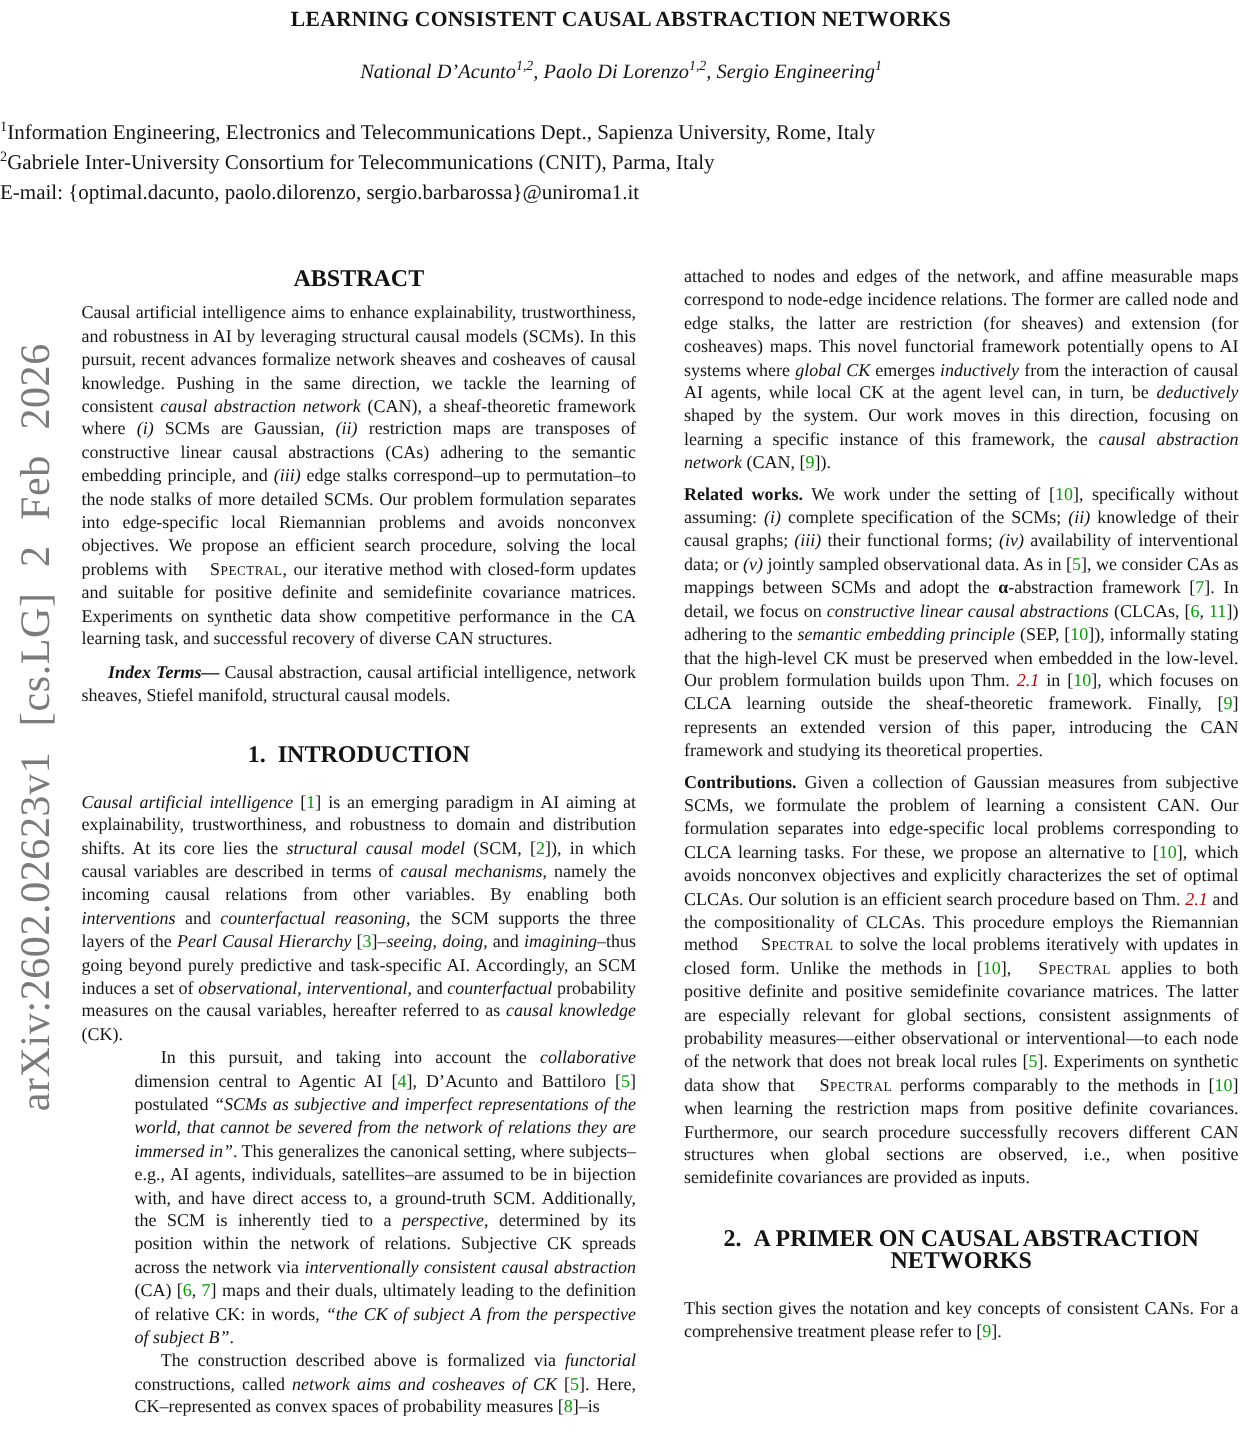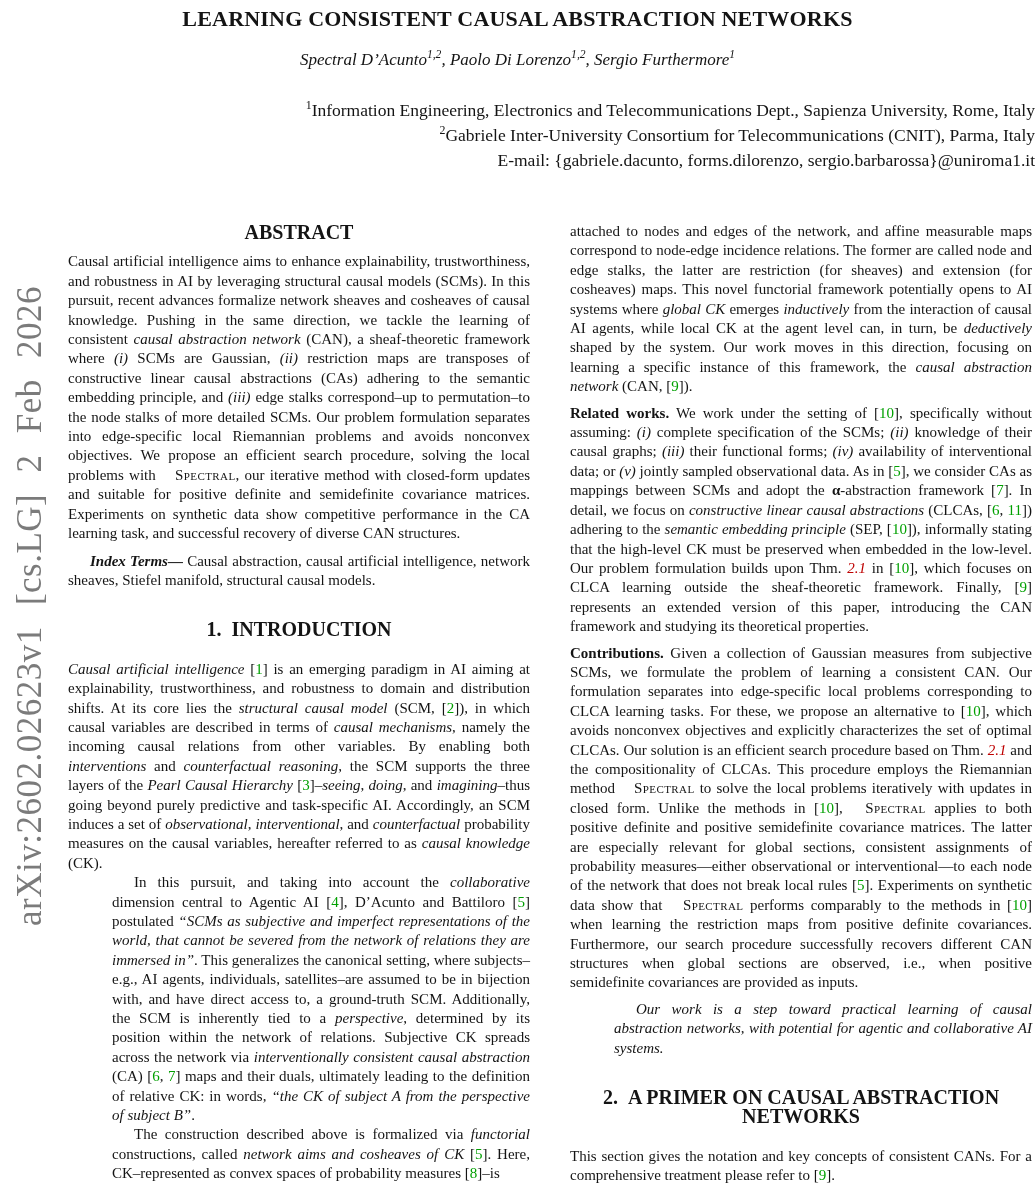--- a/index.html
+++ b/index.html
@@ -22,31 +22,31 @@
     transform:translate(-50%,-50%) rotate(-90deg);
     white-space:nowrap;
     font-size:35px;
     word-spacing:12px;
     color:var(--watermark-gray);
     letter-spacing:0.5px;
   }
   .title{
     position:absolute;top:6px;left:0;right:0;
     text-align:center;
-    font-size:22px;font-weight:bold;
+    font-size:18px;font-weight:bold;
     letter-spacing:0.2px;
   }
   .authors{
     position:absolute;top:50px;left:0;right:0;
     text-align:center;
     font-size:17px;
   }
   .affils{
     position:absolute;top:98px;left:0;right:0;
-    text-align:right;
+    text-align:left;
     font-size:17.5px;
     line-height:25px;
   }
   .col{
     position:absolute;top:222px;width:462px;
     font-size:15px;
     line-height:19.4px;
     text-align:justify;
     hyphens:none;
   }
@@ -75,40 +75,39 @@
 </style>
 </head>
 <body>
 
 <div class="page">
 
   <div class="arxiv-stamp">arXiv:2602.02623v1 [cs.LG] 2 Feb 2026</div>
 
   <div class="title">LEARNING CONSISTENT CAUSAL ABSTRACTION NETWORKS</div>
 
-  <div class="authors"><span class="s-i">Spectral D’Acunto</span><span class="s-isup">1,2</span><span class="s-i">, Paolo Di Lorenzo</span><span class="s-isup">1,2</span><span class="s-i">, Sergio Furthermore</span><span class="s-isup">1</span></div>
+  <div class="authors"><span class="s-i">National D’Acunto</span><span class="s-isup">1,2</span><span class="s-i">, Paolo Di Lorenzo</span><span class="s-isup">1,2</span><span class="s-i">, Sergio Engineering</span><span class="s-isup">1</span></div>
 
   <div class="affils">
     <div><span class="s-sup">1</span><span>Information Engineering, Electronics and Telecommunications Dept., Sapienza University, Rome, Italy</span></div>
     <div><span class="s-sup">2</span><span>Gabriele Inter-University Consortium for Telecommunications (CNIT), Parma, Italy</span></div>
-    <div>E-mail: {gabriele.dacunto, forms.dilorenzo, sergio.barbarossa}@uniroma1.it</div>
+    <div>E-mail: {optimal.dacunto, paolo.dilorenzo, sergio.barbarossa}@uniroma1.it</div>
   </div>
 
   <div class="col col-left">
     <h2 class="h-abstract">ABSTRACT</h2>
     <p><span>Causal artificial intelligence aims to enhance explainability, trustworthiness, and robustness in AI by leveraging structural causal models (SCMs). In this pursuit, recent advances formalize network sheaves and cosheaves of causal knowledge. Pushing in the same direction, we tackle the learning of consistent </span><span class="s-i">causal abstraction network</span><span> (CAN), a sheaf-theoretic framework where </span><span class="s-i">(i)</span><span> SCMs are Gaussian, </span><span class="s-i">(ii)</span><span> restriction maps are transposes of constructive linear causal abstractions (CAs) adhering to the semantic embedding principle, and </span><span class="s-i">(iii)</span><span> edge stalks correspond–up to permutation–to the node stalks of more detailed SCMs. Our problem formulation separates into edge-specific local Riemannian problems and avoids nonconvex objectives. We propose an efficient search procedure, solving the local problems with </span><span class="s-sc">Spectral</span><span>, our iterative method with closed-form updates and suitable for positive definite and semidefinite covariance matrices. Experiments on synthetic data show competitive performance in the CA learning task, and successful recovery of diverse CAN structures.</span></p>
     <p class="index-terms"><span class="s-bi">Index Terms— </span><span>Causal abstraction, causal artificial intelligence, network sheaves, Stiefel manifold, structural causal models.</span></p>
     <h2 class="h-section">1.&nbsp;&nbsp;INTRODUCTION</h2>
     <p><span class="s-i">Causal artificial intelligence</span><span> [</span><span class="s-g">1</span><span>] is an emerging paradigm in AI aiming at explainability, trustworthiness, and robustness to domain and distribution shifts. At its core lies the </span><span class="s-i">structural causal model</span><span> (SCM, [</span><span class="s-g">2</span><span>]), in which causal variables are described in terms of </span><span class="s-i">causal mechanisms</span><span>, namely the incoming causal relations from other variables. By enabling both </span><span class="s-i">interventions</span><span> and </span><span class="s-i">counterfactual reasoning</span><span>, the SCM supports the three layers of the </span><span class="s-i">Pearl Causal Hierarchy</span><span> [</span><span class="s-g">3</span><span>]–</span><span class="s-i">seeing</span><span>, </span><span class="s-i">doing</span><span>, and </span><span class="s-i">imagining</span><span>–thus going beyond purely predictive and task-specific AI. Accordingly, an SCM induces a set of </span><span class="s-i">observational</span><span>, </span><span class="s-i">interventional</span><span>, and </span><span class="s-i">counterfactual</span><span> probability measures on the causal variables, hereafter referred to as </span><span class="s-i">causal knowledge</span><span> (CK).</span></p>
     <p class="indent"><span>In this pursuit, and taking into account the </span><span class="s-i">collaborative</span><span> dimension central to Agentic AI [</span><span class="s-g">4</span><span>], D’Acunto and Battiloro [</span><span class="s-g">5</span><span>] postulated </span><span class="s-i">“SCMs as subjective and imperfect representations of the world, that cannot be severed from the network of relations they are immersed in”</span><span>. This generalizes the canonical setting, where subjects–e.g., AI agents, individuals, satellites–are assumed to be in bijection with, and have direct access to, a ground-truth SCM. Additionally, the SCM is inherently tied to a </span><span class="s-i">perspective</span><span>, determined by its position within the network of relations. Subjective CK spreads across the network via </span><span class="s-i">interventionally consistent causal abstraction</span><span> (CA) [</span><span class="s-g">6</span><span>, </span><span class="s-g">7</span><span>] maps and their duals, ultimately leading to the definition of relative CK: in words, </span><span class="s-i">“the CK of subject A from the perspective of subject B”</span><span>.</span></p>
     <p class="indent"><span>The construction described above is formalized via </span><span class="s-i">functorial</span><span> constructions, called </span><span class="s-i">network aims and cosheaves of CK</span><span> [</span><span class="s-g">5</span><span>]. Here, CK–represented as convex spaces of probability measures [</span><span class="s-g">8</span><span>]–is</span></p>
   </div>
 
   <div class="col col-right">
     <p><span>attached to nodes and edges of the network, and affine measurable maps correspond to node-edge incidence relations. The former are called node and edge stalks, the latter are restriction (for sheaves) and extension (for cosheaves) maps. This novel functorial framework potentially opens to AI systems where </span><span class="s-i">global CK</span><span> emerges </span><span class="s-i">inductively</span><span> from the interaction of causal AI agents, while local CK at the agent level can, in turn, be </span><span class="s-i">deductively</span><span> shaped by the system. Our work moves in this direction, focusing on learning a specific instance of this framework, the </span><span class="s-i">causal abstraction network</span><span> (CAN, [</span><span class="s-g">9</span><span>]).</span></p>
     <p class="pgap"><span class="s-b">Related works.</span><span> We work under the setting of [</span><span class="s-g">10</span><span>], specifically without assuming: </span><span class="s-i">(i)</span><span> complete specification of the SCMs; </span><span class="s-i">(ii)</span><span> knowledge of their causal graphs; </span><span class="s-i">(iii)</span><span> their functional forms; </span><span class="s-i">(iv)</span><span> availability of interventional data; or </span><span class="s-i">(v)</span><span> jointly sampled observational data. As in [</span><span class="s-g">5</span><span>], we consider CAs as mappings between SCMs and adopt the </span><span class="s-b">α</span><span>-abstraction framework [</span><span class="s-g">7</span><span>]. In detail, we focus on </span><span class="s-i">constructive linear causal abstractions</span><span> (CLCAs, [</span><span class="s-g">6</span><span>, </span><span class="s-g">11</span><span>]) adhering to the </span><span class="s-i">semantic embedding principle</span><span> (SEP, [</span><span class="s-g">10</span><span>]), informally stating that the high-level CK must be preserved when embedded in the low-level. Our problem formulation builds upon Thm. </span><span class="s-r">2.1</span><span> in [</span><span class="s-g">10</span><span>], which focuses on CLCA learning outside the sheaf-theoretic framework. Finally, [</span><span class="s-g">9</span><span>] represents an extended version of this paper, introducing the CAN framework and studying its theoretical properties.</span></p>
     <p class="pgap"><span class="s-b">Contributions.</span><span> Given a collection of Gaussian measures from subjective SCMs, we formulate the problem of learning a consistent CAN. Our formulation separates into edge-specific local problems corresponding to CLCA learning tasks. For these, we propose an alternative to [</span><span class="s-g">10</span><span>], which avoids nonconvex objectives and explicitly characterizes the set of optimal CLCAs. Our solution is an efficient search procedure based on Thm. </span><span class="s-r">2.1</span><span> and the compositionality of CLCAs. This procedure employs the Riemannian method </span><span class="s-sc">Spectral</span><span> to solve the local problems iteratively with updates in closed form. Unlike the methods in [</span><span class="s-g">10</span><span>], </span><span class="s-sc">Spectral</span><span> applies to both positive definite and positive semidefinite covariance matrices. The latter are especially relevant for global sections, consistent assignments of probability measures—either observational or interventional—to each node of the network that does not break local rules [</span><span class="s-g">5</span><span>]. Experiments on synthetic data show that </span><span class="s-sc">Spectral</span><span> performs comparably to the methods in [</span><span class="s-g">10</span><span>] when learning the restriction maps from positive definite covariances. Furthermore, our search procedure successfully recovers different CAN structures when global sections are observed, i.e., when positive semidefinite covariances are provided as inputs.</span></p>
-    <p class="pgap indent"><span class="s-i">Our work is a step toward practical learning of causal abstraction networks, with potential for agentic and collaborative AI systems.</span></p>
     <h2 class="h-section">2.&nbsp;&nbsp;A PRIMER ON CAUSAL ABSTRACTION NETWORKS</h2>
     <p><span>This section gives the notation and key concepts of consistent CANs. For a comprehensive treatment please refer to [</span><span class="s-g">9</span><span>].</span></p>
   </div>
 
 </div>
 
 </body></html>

